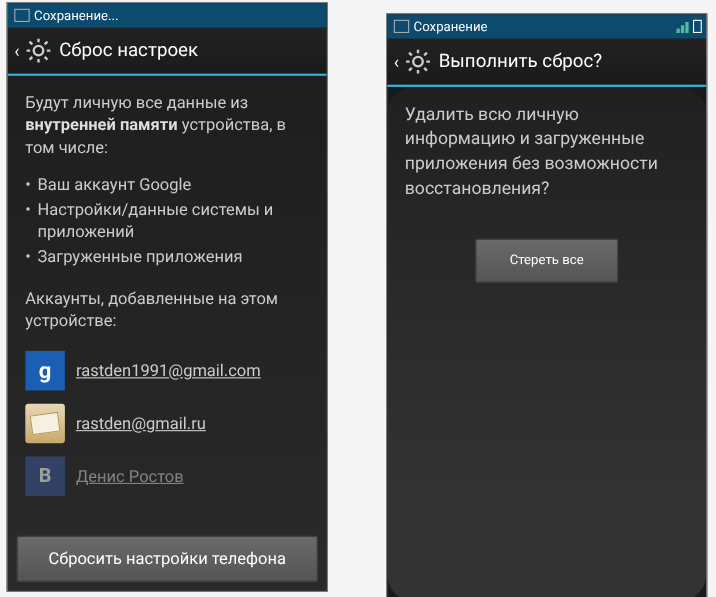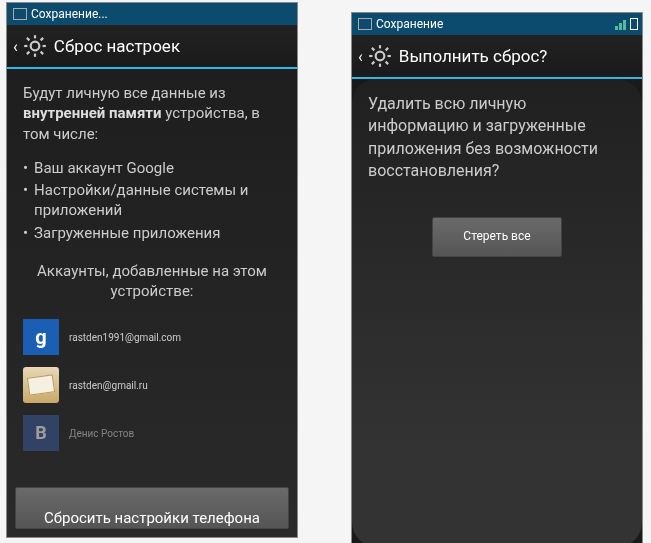--- a/index.html
+++ b/index.html
@@ -68,51 +68,51 @@
     line-height: 1.35;
     height: calc(100% - 22px - 44px);
     overflow: hidden;
     position: relative;
     background: linear-gradient(#1e1e1e,#2a2a2a);
   }
   .content strong { color: #ddd; font-weight: bold; }
   .bullets { margin: 14px 0 18px 0; }
   .bullets .b { display:flex; gap:6px; margin-bottom:2px; }
   .bullets .b .dot { color:#ccc; }
-  .accounts-label { margin-bottom: 12px; text-align: center; }
+  .accounts-label { margin-bottom: 12px; }
   .account-row {
     display:flex; align-items:center; gap:10px;
     padding: 6px 0;
   }
   .account-icon {
     width: 36px; height: 36px;
     display:flex; align-items:center; justify-content:center;
     font-weight:bold; color:#fff; font-size:20px;
   }
   .ic-google { background:#1a5fb4; }
   .ic-mail {
     background: linear-gradient(#e8d8b8,#c8a868);
     border-radius:3px;
   }
   .ic-mail::after {
     content:""; display:block; width:24px; height:16px;
     background:#f5f0e0; border:1px solid #b89858;
     transform: rotate(-8deg);
   }
   .ic-vk { background:#3b5998; font-size:18px; }
-  .account-email { color:#ccc; font-size:10px; }
+  .account-email { color:#ccc; font-size:15px;text-decoration:underline; }
 
   .footer-btn {
     position:absolute; left:8px; right:8px; bottom:8px;
     height:42px;
     background: linear-gradient(#6a6a6a,#555);
     border:1px solid #444;
     color:#fff;
     font-size:15px;
-    display:flex; align-items:flex-end; justify-content:center;
+    display:flex; align-items:center; justify-content:center;
     border-radius:2px;
   }
 
   .center-btn {
     margin: 34px auto 0 auto;
     width: 130px; height: 40px;
     background: linear-gradient(#6a6a6a,#555);
     border:1px solid #444;
     color:#fff; font-size:12px;
     display:flex; align-items:center; justify-content:center;

